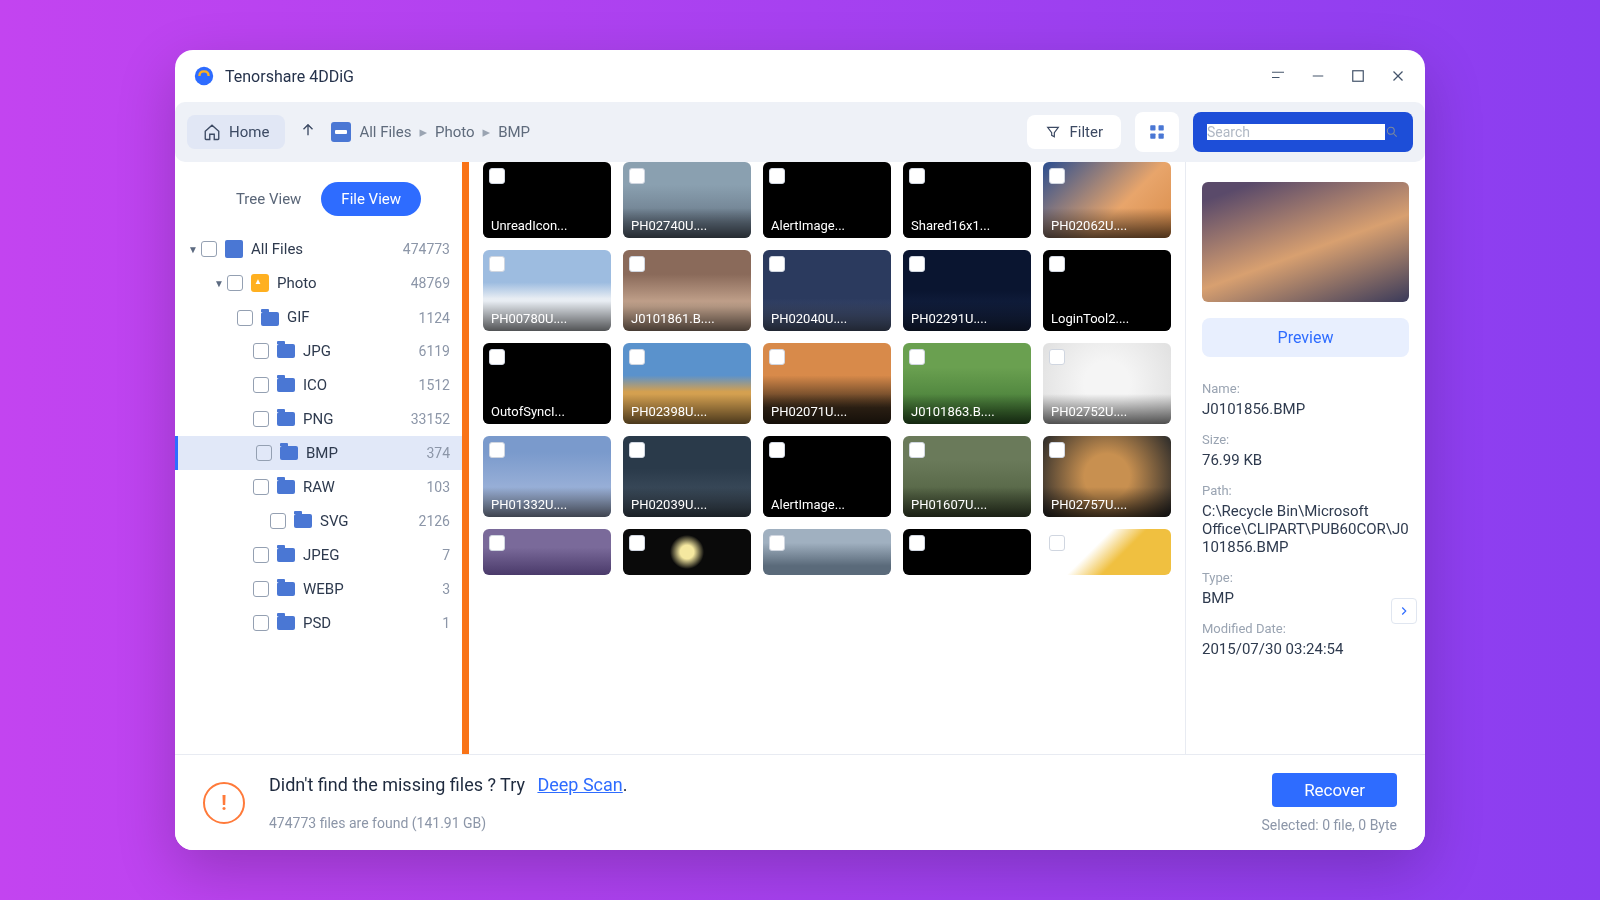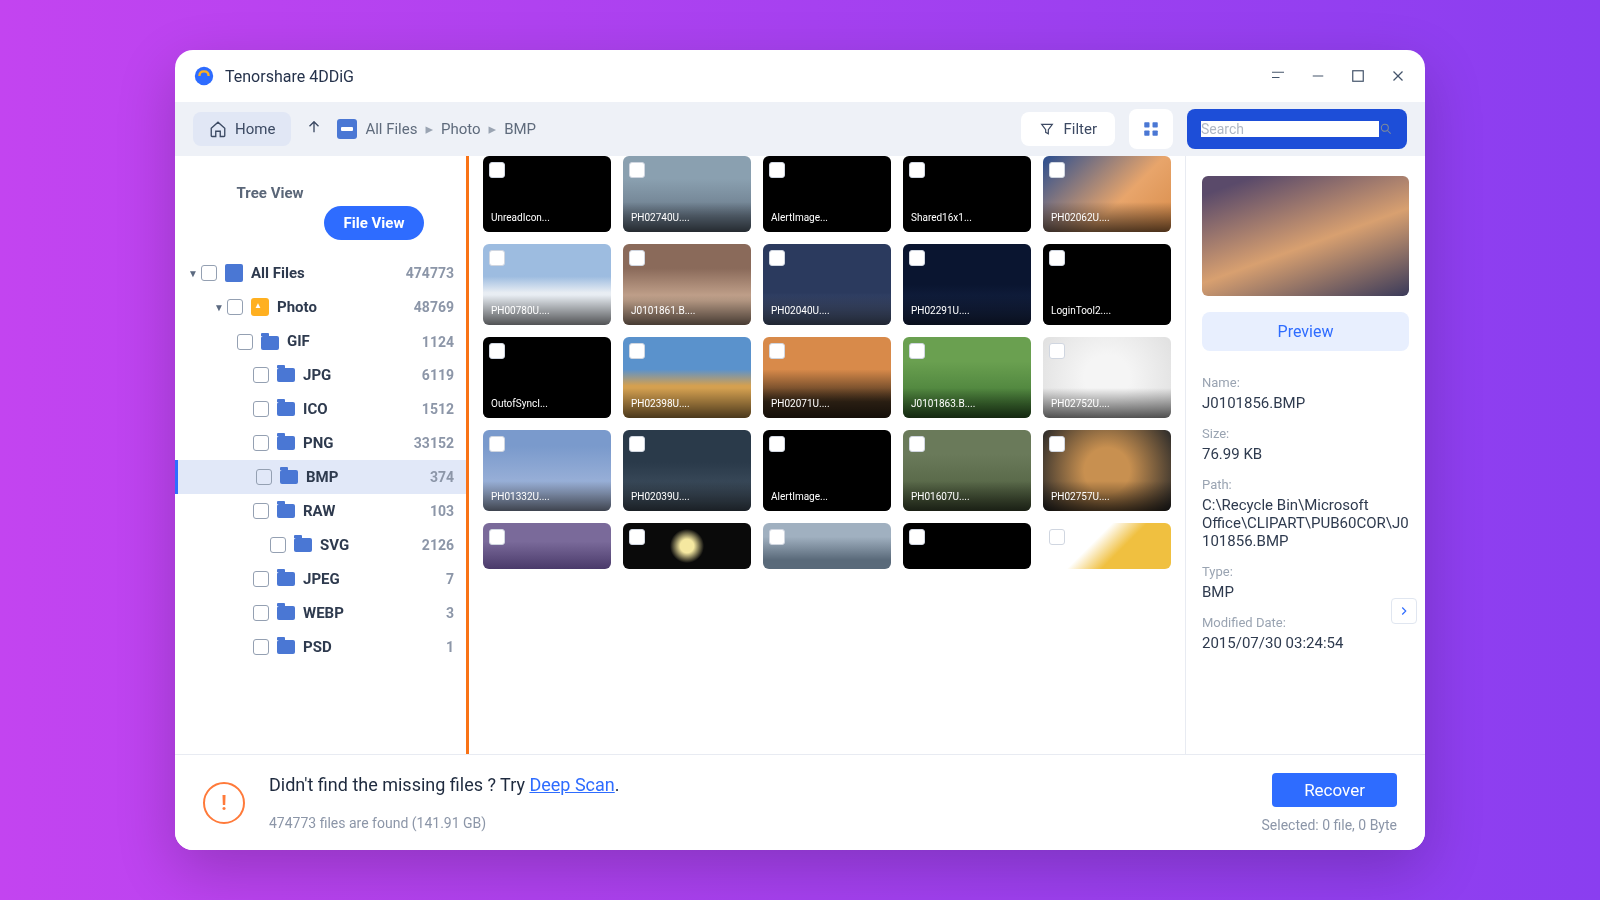--- a/index.html
+++ b/index.html
@@ -8,21 +8,21 @@
 
 
 .titlebar { height: 52px; display: flex; align-items: center; padding: 0 18px; }
 .titlebar .logo { width: 22px; height: 22px; margin-right: 10px; }
 .titlebar .title { font-size: 16px; color: #25324b; }
 .titlebar .spacer { flex: 1; }
 .titlebar .wc { display: flex; gap: 22px; }
 .titlebar .wc svg { width: 18px; height: 18px; stroke: #44546a; stroke-width: 1.6; fill: none; cursor: pointer; }
 
 
-.toolbar { height: 54px; background: #eef1f7; display: flex; align-items: center; padding: 0 18px; gap: 14px; }
+.toolbar { height: 60px; background: #eef1f7; display: flex; align-items: center; padding: 0 12px; gap: 14px; border-radius: 10px; }
 .home-btn { display: flex; align-items: center; gap: 8px; background: #e1e7f5; padding: 8px 16px; border-radius: 8px; color: #3c4a63; font-size: 15px; }
 .home-btn svg { width: 18px; height: 18px; stroke: #3c4a63; fill: none; stroke-width: 1.8; }
 .up-btn svg { width: 18px; height: 18px; stroke: #3c4a63; stroke-width: 1.8; fill:none; }
 .bc { display: flex; align-items: center; gap: 8px; color: #5f6b7c; font-size: 15px; }
 .bc .sep { color: #9aa4b2; }
 .bc-drive-icon { width: 20px; height: 20px; background: #4a77d4; border-radius: 3px; display: flex; align-items: center; justify-content: center; }
 .bc-drive-icon::before { content: ''; width: 12px; height: 4px; background: #fff; border-radius: 1px; }
 .toolbar .spacer { flex: 1; }
 .filter-btn { display: flex; align-items: center; gap: 8px; background: #fff; padding: 8px 18px; border-radius: 8px; font-size: 15px; color: #3d4a63; }
 .filter-btn svg { width: 16px; height: 16px; stroke: #3d4a63; fill: none; stroke-width: 1.8; }
@@ -30,46 +30,46 @@
 .grid-toggle svg { width: 18px; height: 18px; fill: #4a77d4; }
 .search-box { width: 220px; height: 40px; background: #1d4ed8; border-radius: 8px; display: flex; align-items: center; padding: 0 14px; }
 .search-box input { border: none; flex: 1; font-size: 14px; outline: none; color: #555; }
 .search-box input::placeholder { color: #b0b8c4; }
 .search-box svg { width: 18px; height: 18px; stroke: #7e8a9a; fill: none; stroke-width: 1.8; }
 
 
 .main { flex: 1; display: flex; overflow: hidden; }
 
 
-.sidebar { width: 294px; background: #fff; padding-top: 8px; border-right: 3px solid #f97316; display: flex; flex-direction: column; font-weight: bold; }
+.sidebar { width: 294px; background: #fff; padding-top: 8px; border-right: 7px solid #f97316; display: flex; flex-direction: column; }
 .view-toggle { display: flex; justify-content: center; gap: 0; margin: 12px 0 16px; }
 .view-toggle span { padding: 8px 20px; border-radius: 20px; font-size: 15px; }
 .view-toggle .inactive { color: #5a6678; }
-.view-toggle .active { background: #2e6cff; color: #fff; margin-top: 30px; }
+.view-toggle .active { background: #2e6cff; color: #fff; }
 .tree { flex: 1; overflow-y: auto; }
 .tree-row { display: flex; align-items: center; padding: 8px 12px 8px 0; font-size: 15px; color: #2e3a4e; position: relative; }
 .tree-row.selected { background: #e1e8f8; border-left: 3px solid #2e6cff; }
 .tree-row .arrow { width: 16px; text-align: center; color: #5c6a80; font-size: 10px; }
 .tree-row .cb { width: 16px; height: 16px; border: 1.5px solid #94a0b2; border-radius: 3px; margin-right: 8px; }
 .tree-row .folder-ico { width: 18px; height: 14px; background: #4a77d4; border-radius: 2px; margin-right: 8px; position: relative; }
 .tree-row .folder-ico::before { content:''; position:absolute; top:-3px; left:0; width:8px; height:3px; background:#4a77d4; border-radius:1px 1px 0 0; }
 .tree-row .folder-photo { width: 18px; height: 18px; background: #ffb020; border-radius: 3px; margin-right: 8px; position: relative; }
 .tree-row .folder-photo::before { content:'▲'; color:#fff; font-size:8px; position:absolute; left:3px; top:3px; }
 .tree-row .drive-ico { width: 18px; height: 18px; background: #4a77d4; border-radius: 2px; margin-right: 8px; }
 .tree-row .label { flex: 1; }
 .tree-row .count { color: #8c96a8; font-size: 14px; }
 
 
 .grid-area { flex: 1; overflow-y: auto; padding: 0 8px; }
 .grid { display: grid; grid-template-columns: repeat(5, 1fr); gap: 12px; padding: 0 6px 8px; }
 .thumb { position: relative; border-radius: 6px; overflow: hidden; background: #000; height: 81px; }
 .thumb.partial { height: 76px; }
 .thumb.bottom-partial { height: 46px; }
 .thumb .cb { position: absolute; top: 6px; left: 6px; width: 16px; height: 16px; border: 1.5px solid #d0d6e0; border-radius: 3px; background: #fff; z-index: 2; }
-.thumb .cap { position: absolute; bottom: 0; left: 0; right: 0; height: 30px; background: linear-gradient(transparent, rgba(0,0,0,0.65)); color: #fff; font-size: 10px; padding: 10px 8px 4px; white-space: nowrap; overflow: hidden; text-overflow: ellipsis; }
+.thumb .cap { position: absolute; bottom: 0; left: 0; right: 0; height: 30px; background: linear-gradient(transparent, rgba(0,0,0,0.65)); color: #fff; font-size: 13px; padding: 10px 8px 4px; white-space: nowrap; overflow: hidden; text-overflow: ellipsis; }
 .thumb .img { width: 100%; height: 100%; }
 .img-black { background: #000; }
 .img-sky { background: linear-gradient(135deg, #2a4d8f 0%, #e8a56b 60%, #d88c4a 100%); }
 .img-mountain { background: linear-gradient(#9dbce0 40%, #e8edf3 60%); }
 .img-lady { background: linear-gradient(#8a6a5a 30%, #c9a992 70%); }
 .img-eiffel { background: linear-gradient(#2b3a5e 60%, #5a6a8e 100%); }
 .img-night { background: linear-gradient(#0a1530 50%, #1a2a50 100%); }
 .img-boat { background: linear-gradient(#5a92cc 40%, #d4a050 60%); }
 .img-bridge { background: linear-gradient(#d88a4a 40%, #3a2a1a 80%); }
 .img-kid { background: linear-gradient(#6aa050 30%, #3a7030 100%); }
@@ -91,21 +91,21 @@
 .details .field-label { font-size: 13px; color: #9aa4b2; margin-bottom: 4px; }
 .details .field-value { font-size: 15px; color: #2e3a4e; margin-bottom: 14px; word-wrap: break-word; }
 .details .expand { position: absolute; right: 8px; bottom: 130px; width: 26px; height: 26px; border: 1px solid #e0e6f0; border-radius: 4px; display: flex; align-items: center; justify-content: center; }
 .details .expand svg { width: 14px; height: 14px; stroke: #2e6cff; fill: none; stroke-width: 2; }
 
 
 .footer { height: 96px; background: #fff; border-top: 1px solid #e8ebf2; display: flex; align-items: center; padding: 0 28px; }
 .footer .alert-ico { width: 42px; height: 42px; border-radius: 50%; background: #fff; border: 2px solid #ff7a3a; display: flex; align-items: center; justify-content: center; color: #ff7a3a; font-size: 20px; font-weight: bold; margin-right: 24px; }
 .footer .msg { flex: 1; }
 .footer .msg .top { font-size: 18px; color: #1e2a3e; }
-.footer .msg .top a { color: #2e6cff; text-decoration: underline; }
+.footer .msg .top a { color: #2e6cff; text-decoration: underline; margin-left: 8px; }
 .footer .msg .bottom { font-size: 14px; color: #8c96a8; margin-top: 20px; }
 .footer .right-col { display: flex; flex-direction: column; align-items: flex-end; gap: 10px; }
 .footer .recover-btn { padding: 7px 32px; background: #2e6cff; color: #fff; border: none; border-radius: 4px; font-size: 17px; }
 .footer .selected-txt { font-size: 14px; color: #8c96a8; }
 </style>
 </head>
 <body>
 
 <div class="window">
 

